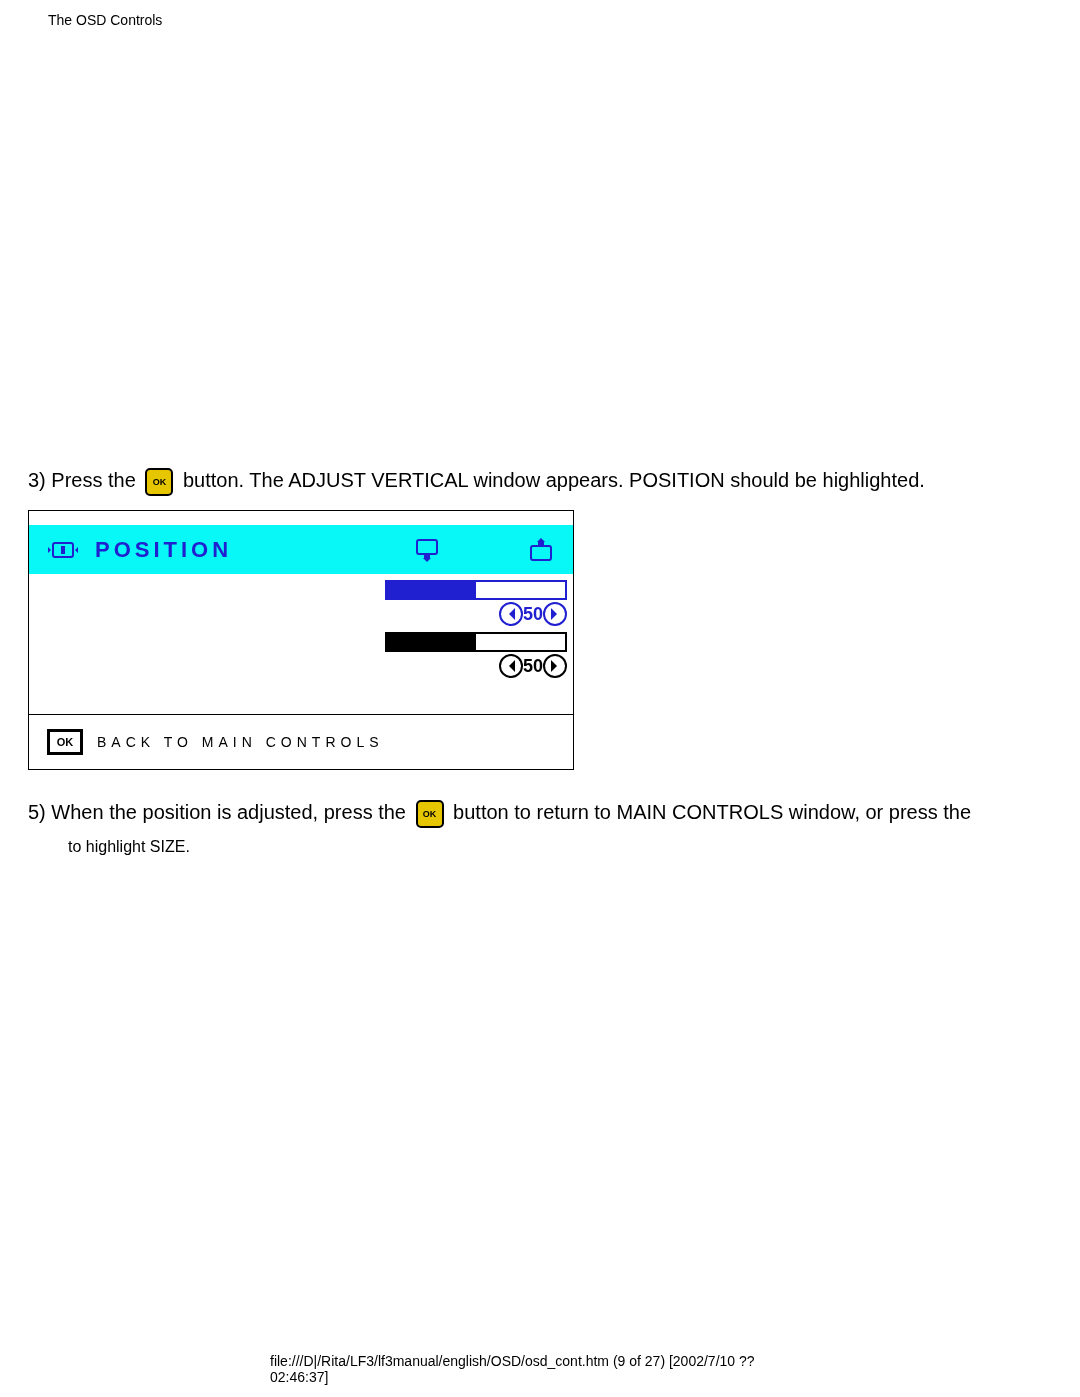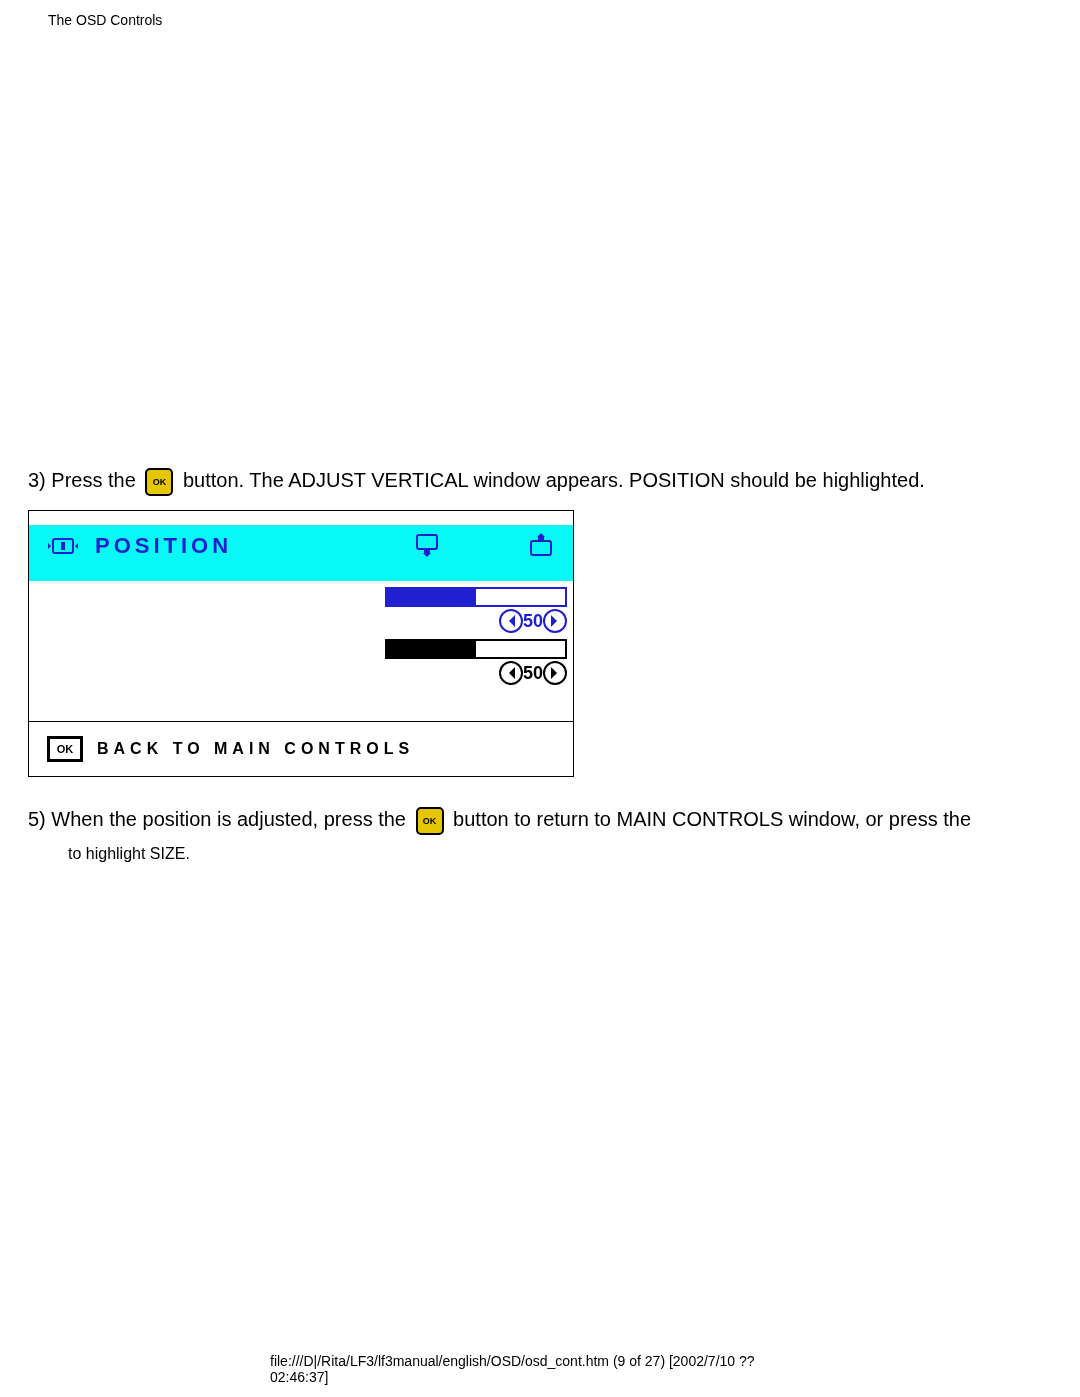--- a/index.html
+++ b/index.html
@@ -9,21 +9,21 @@
   .step{font-size:20px;line-height:1.8;margin-bottom:8px}
   .step-indent{padding-left:40px;font-size:16px}
   .ok-btn{display:inline-block;vertical-align:middle;width:28px;height:28px;background:#e6c600;border:2px solid #000;border-radius:5px;position:relative;margin:0 4px}
   .ok-btn::after{content:"OK";font-size:9px;font-weight:700;position:absolute;left:50%;top:50%;transform:translate(-50%,-50%);color:#000}
   .arrow-btn{display:inline-block;vertical-align:middle;width:28px;height:28px;background:#e6c600;border:2px solid #000;border-radius:50%;position:relative;margin:0 4px}
   .arrow-btn.left::after{content:"";position:absolute;left:50%;top:50%;transform:translate(-60%,-50%);border:7px solid transparent;border-right-color:#000}
   .arrow-btn.right::after{content:"";position:absolute;left:50%;top:50%;transform:translate(-40%,-50%);border:7px solid transparent;border-left-color:#000}
   .osd{width:546px;border:1px solid #000;margin:12px 0 24px 0;background:#fff}
   .osd-title{background:#000;color:#fff;text-align:center;font-weight:700;letter-spacing:6px;padding:10px 0;font-size:20px}
   .osd-sp{height:14px;background:#fff}
-  .osd-row-pos{background:#08f7f7;display:flex;align-items:flex-start;padding:8px 18px 8px 18px;height:56px}
+  .osd-row-pos{background:#08f7f7;display:flex;align-items:center;padding:8px 18px 8px 18px;height:49px}
   .osd-row-size{background:#fff;display:flex;align-items:center;padding:8px 18px 8px 18px;height:48px;margin-top:44px}
   .row-icon{width:32px;height:26px;margin-right:16px}
   .row-label{font-weight:700;font-size:22px;letter-spacing:4px;flex:1}
   .mini-icon{width:28px;height:24px;display:inline-flex;align-items:center;justify-content:center}
   .mini-gap{width:86px}
   .slider-block{margin-left:356px;width:182px}
   .slider-bar{height:20px;border:2px solid #000;background:#fff;position:relative;margin-top:6px}
   .slider-fill{height:100%;width:50%}
   .fill-blue{background:#2020d0}
   .fill-black{background:#000}
@@ -32,21 +32,21 @@
   .ctrl-icon.blue{border-color:#2020d0}
   .ctrl-tri-l{border:6px solid transparent;border-right-color:#000;margin-right:3px}
   .ctrl-tri-r{border:6px solid transparent;border-left-color:#000;margin-left:3px}
   .ctrl-tri-l.blue{border-right-color:#2020d0}
   .ctrl-tri-r.blue{border-left-color:#2020d0}
   .slider-val{font-weight:700;font-size:18px}
   .val-blue{color:#2020d0}
   .osd-back{border-top:1px solid #000;display:flex;align-items:center;padding:14px 18px;margin-top:36px}
   .ok-box{display:inline-block;width:36px;height:26px;border:3px solid #000;position:relative;margin-right:14px}
   .ok-box::after{content:"OK";font-size:11px;font-weight:700;position:absolute;left:50%;top:50%;transform:translate(-50%,-50%)}
-  .back-label{font-weight:700;font-size:16px;letter-spacing:5px}
+  .back-label{font-weight:400;font-size:14px;letter-spacing:5px}
   .footer{position:absolute;bottom:12px;left:50%;transform:translateX(-50%);font-size:14px}
   svg{display:block}
 </style>
 </head>
 <body>
 
 <div class="header">The OSD Controls</div>
 
 <div class="content">
 

